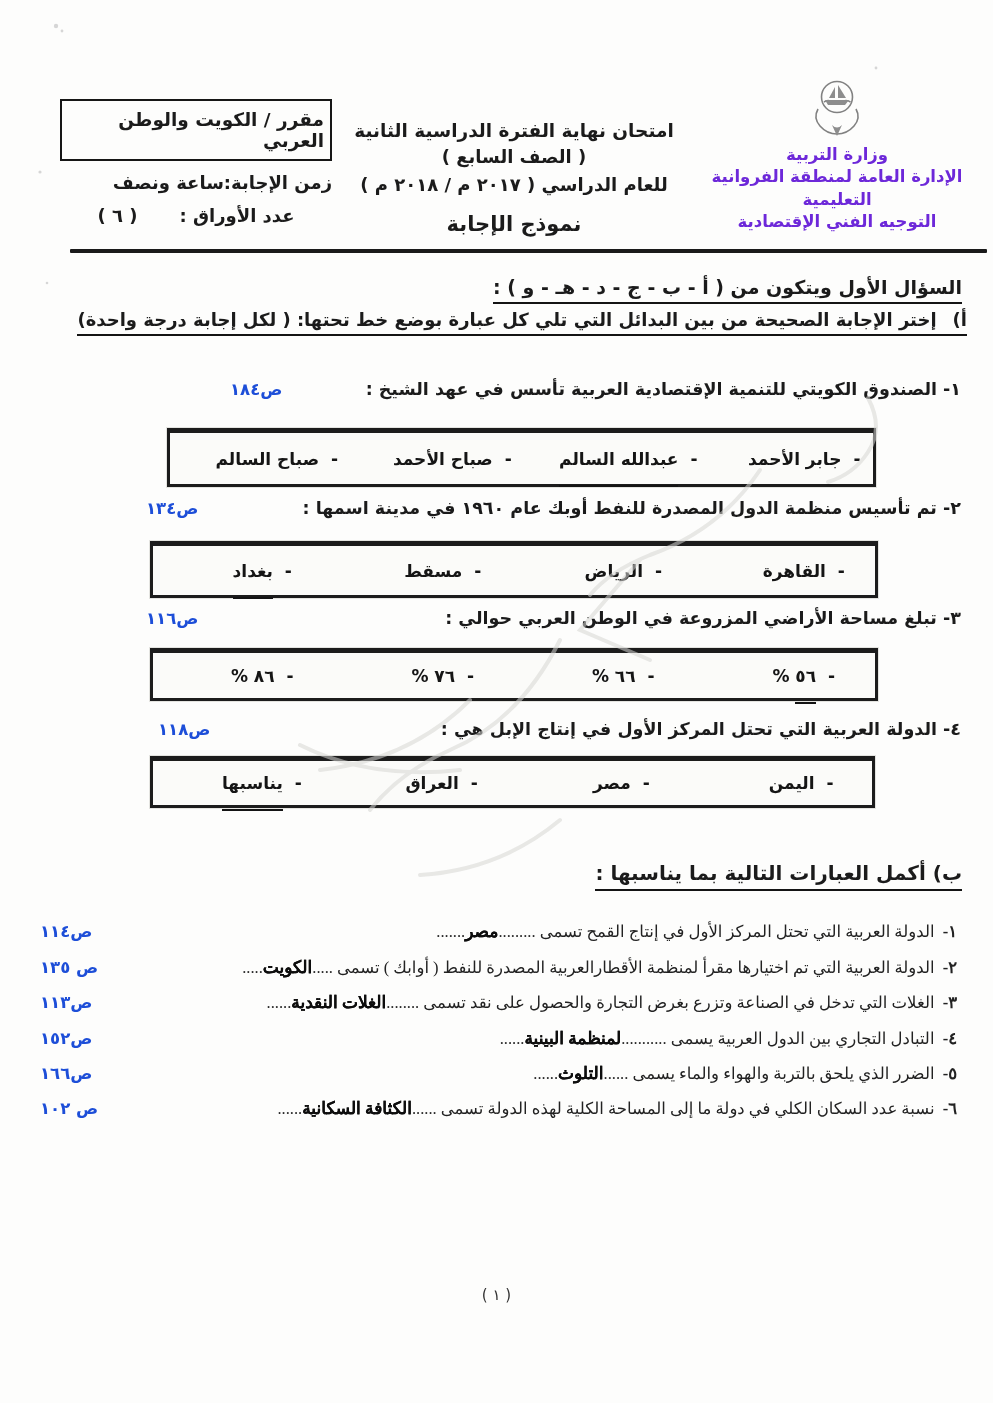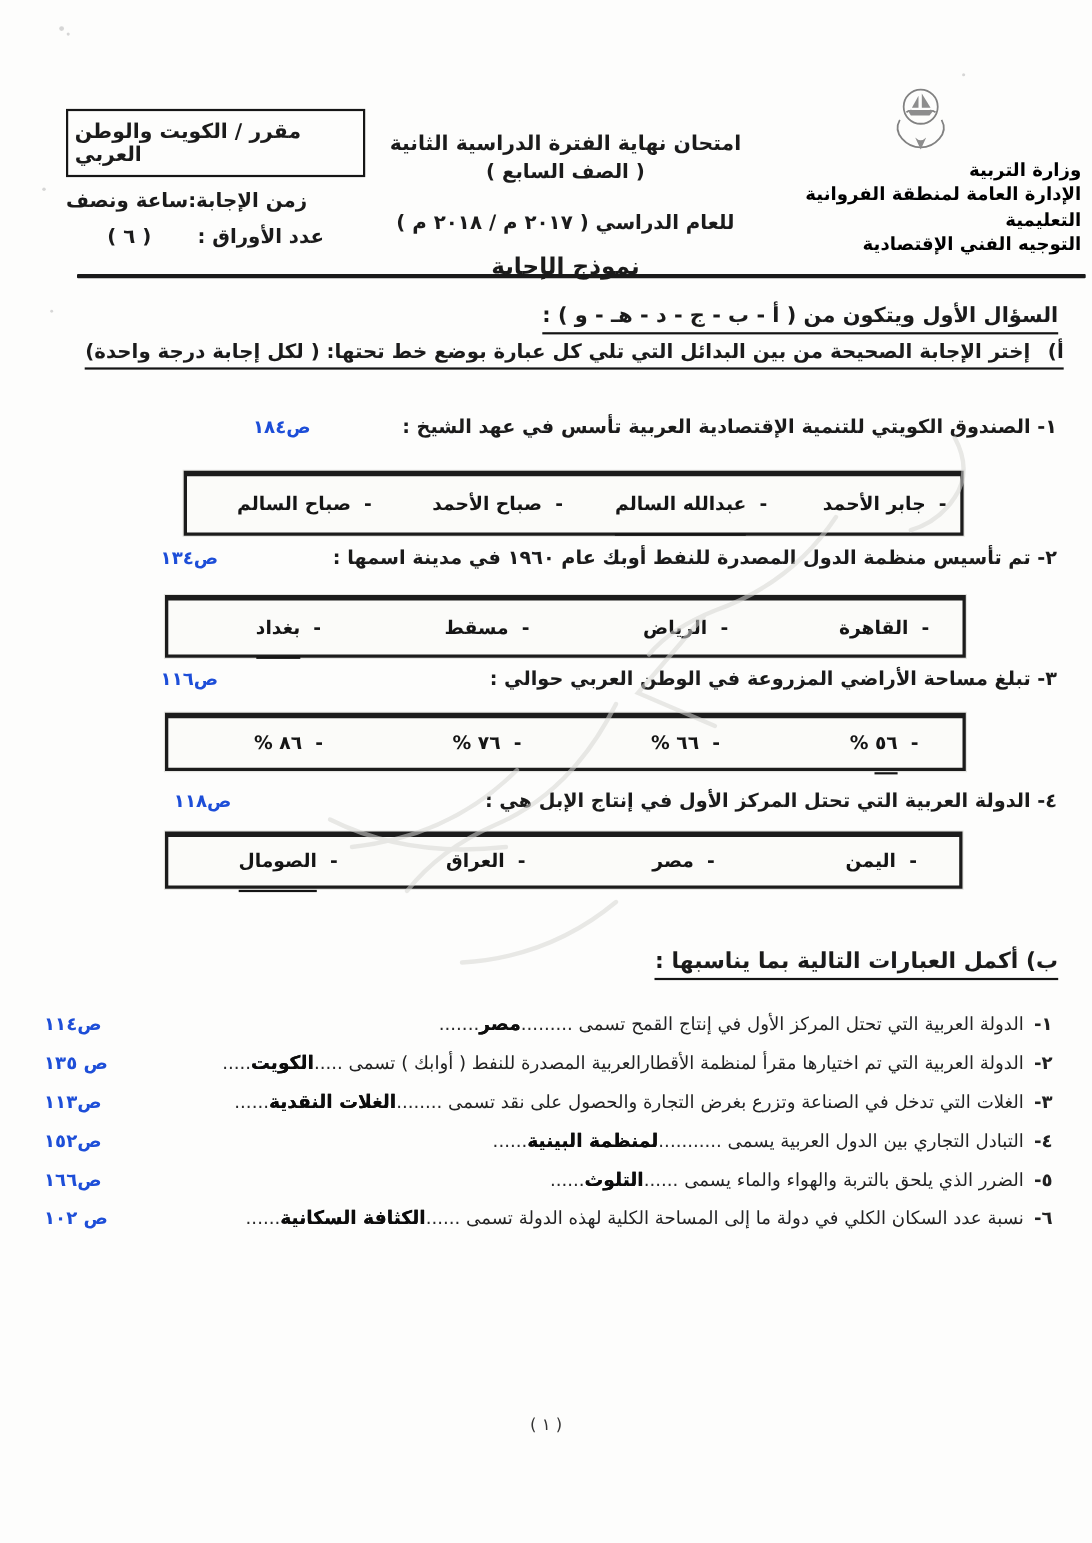--- a/index.html
+++ b/index.html
@@ -7,30 +7,30 @@
   .page {
     position:relative; width:993px; height:1403px; margin:0;
     background:#fdfdfc; color:#1b1b1b;
     font-family:"DejaVu Sans", sans-serif;
     direction:rtl; overflow:hidden;
   }
   .abs { position:absolute; }
 
   
   .ministry { top:76px; right:10px; width:292px; text-align:center; font-weight:bold; }
-  .ministry .line { font-size:16.5px; line-height:1.35; color:#000000;text-align:right; }
+  .ministry .line { font-size:16.5px; line-height:1.35; color:#6d28d9; }
   .emblem { display:block; margin:0 auto 6px auto; opacity:.78; }
 
   .examinfo { top:96px; left:318px; width:392px; text-align:center; font-weight:bold; }
   .examinfo .l1 { font-size:18.5px;margin-top:24px; }
   .examinfo .l2 { font-size:18px; margin-top:5px; }
-  .examinfo .l3 { font-size:18px; margin-top:25px; }
+  .examinfo .l3 { font-size:18px; margin-top:7px; }
   .examinfo .model { font-size:21px; margin-top:17px; letter-spacing:.5px; }
 
-  .course { top:99px; left:60px; width:272px; text-align:left; font-weight:bold; }
+  .course { top:99px; left:60px; width:272px; text-align:right; font-weight:bold; }
   .course-box { border:2.5px solid #161616; padding:8px 6px; font-size:18.5px; background:#fdfdfc; }
   .course-time { margin-top:11px; font-size:18px; }
   .course-papers { margin-top:12px; font-size:18px; display:flex; justify-content:center; gap:42px; }
 
   .divider { top:249px; left:70px; right:6px; height:3.5px; background:#1a1a1a; border-radius:1px; }
 
   
   .sec-title { top:276px; right:31px; font-size:19px; font-weight:bold; white-space:nowrap; }
   .u { display:inline-block; border-bottom:2px solid #141414; padding-bottom:4px; }
   .instruction { top:309px; right:26px; font-size:18px; font-weight:bold; white-space:nowrap; }
@@ -45,21 +45,21 @@
   .opt-box { position:absolute; border:3px solid #1c1c1c; border-top-width:5px;
              background:#fbfbf9; display:grid; grid-template-columns:repeat(4,1fr);
              align-items:center; justify-items:center; box-shadow:0 0 0 1px #e4e4e0; }
   .opt { font-weight:bold; font-size:17px; white-space:nowrap; color:#151515;margin-left:38px; }
   .opt .dash { margin-left:6px; }
   .opt-label.correct { border-bottom:2px solid #141414; padding-bottom:16px; }
 
   
   .comp-row { position:absolute; right:36px; left:40px; display:flex;
               justify-content:space-between; align-items:baseline; white-space:nowrap; }
-  .comp-text { font-size:16.5px; font-weight:normal; color:#222; }
+  .comp-text { font-size:16.5px; font-weight:normal; color:#222;font-family:Liberation Serif, serif; }
   .comp-text .num { font-weight:bold; margin-left:4px; }
   .dots { letter-spacing:1px; color:#2a2a2a; }
   .ans { font-weight:bold; font-size:17px; color:#0d0d0d; text-shadow:0 0 .5px #0d0d0d; }
 
   .pagenum { top:1286px; left:0; right:0; text-align:center; font-size:15px; color:#333; }
 
   .artifacts { top:0; left:0; pointer-events:none; }
 </style>
 </head>
 <body>
@@ -146,21 +146,21 @@
         <span class="opt"><span class="dash">- </span><span class="opt-label">٨٦</span><span> %</span></span>
       </div>
       <div class="q-line" style="top: 719px; left: 158px;">
         <span class="q-text">٤- الدولة العربية التي تحتل المركز الأول في إنتاج الإبل هي :</span>
         <span class="page-ref">ص١١٨</span>
       </div>
       <div class="opt-box" style="top: 756px; left: 150px; right: 118px; height: 52px;">
         <span class="opt"><span class="dash">- </span><span class="opt-label">اليمن</span></span>
         <span class="opt"><span class="dash">- </span><span class="opt-label">مصر</span></span>
         <span class="opt"><span class="dash">- </span><span class="opt-label">العراق</span></span>
-        <span class="opt"><span class="dash">- </span><span class="opt-label correct">الصومال</span></span>
+        <span class="opt"><span class="dash">- </span><span class="opt-label correct">يناسبها</span></span>
       </div>
     </div>
 
   <div class="abs b-title">
     <span class="u">ب) أكمل العبارات التالية بما يناسبها :</span>
   </div>
 
   <div id="comp-root">
       <div class="comp-row" style="top: 921px;">
         <span class="comp-text"><span class="num">١-</span><span> الدولة العربية التي تحتل المركز الأول في إنتاج القمح تسمى </span><span class="dots">.........</span><span class="ans">مصر</span><span class="dots">.......</span></span>

